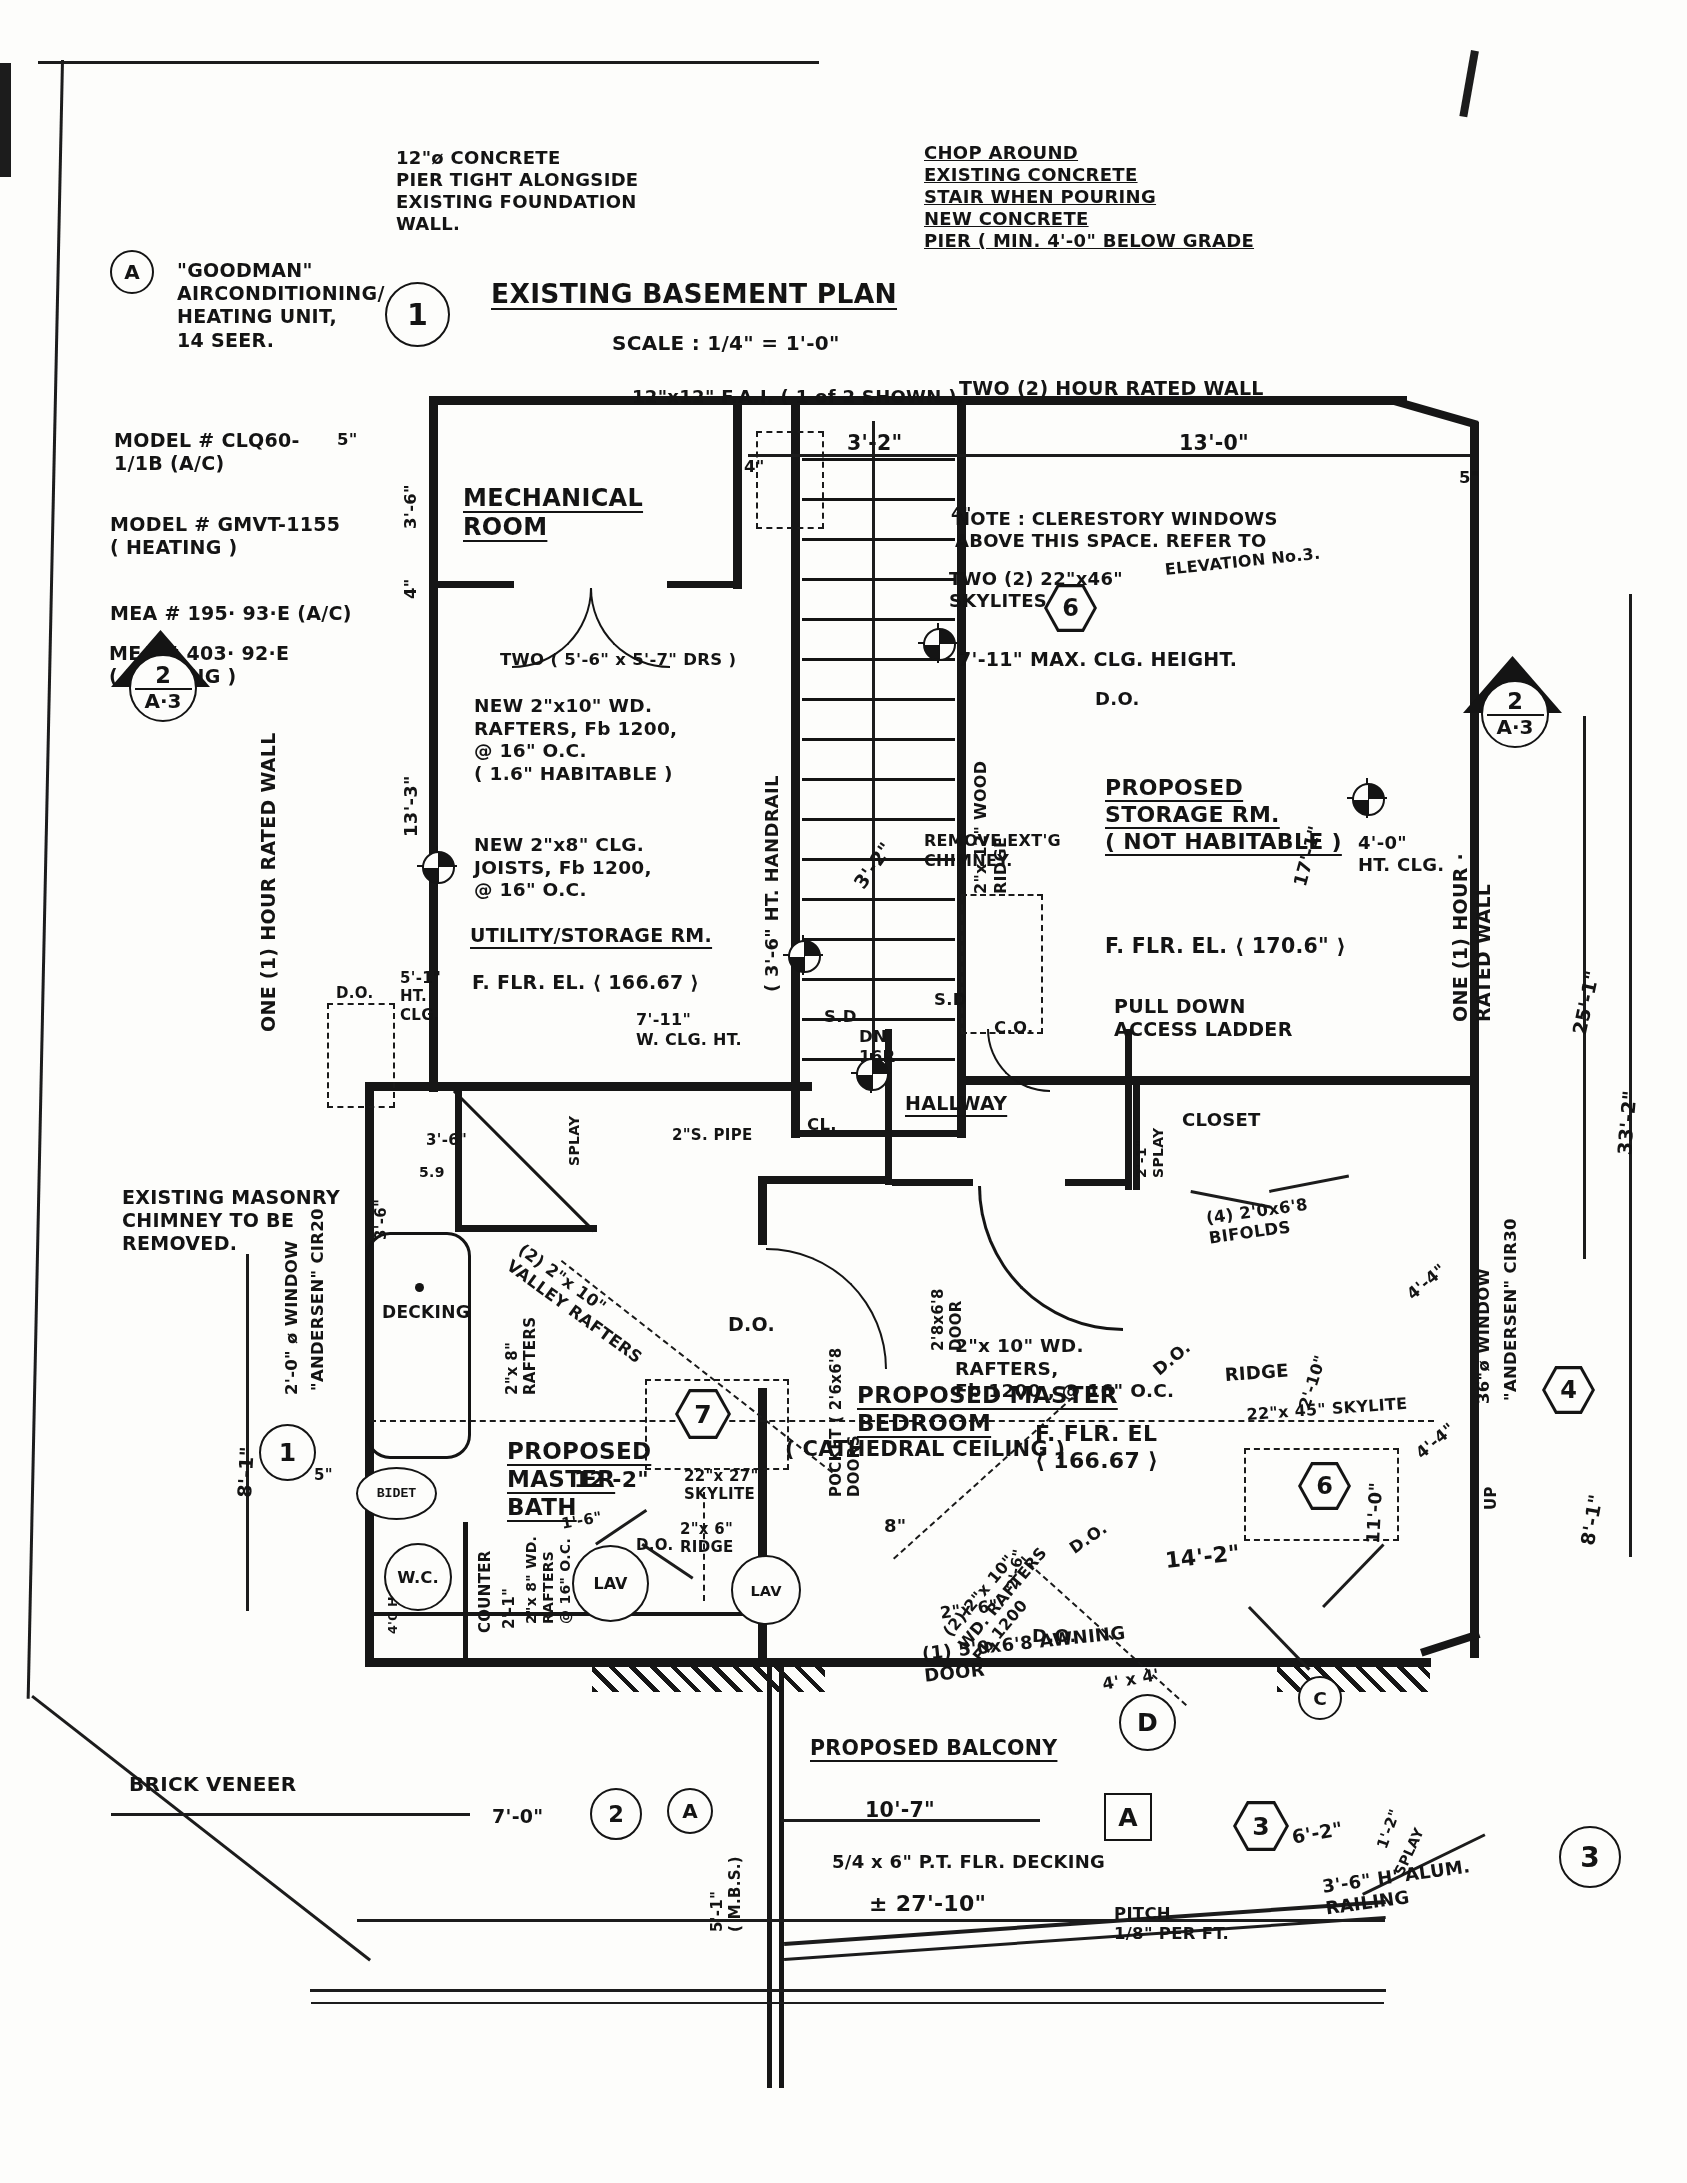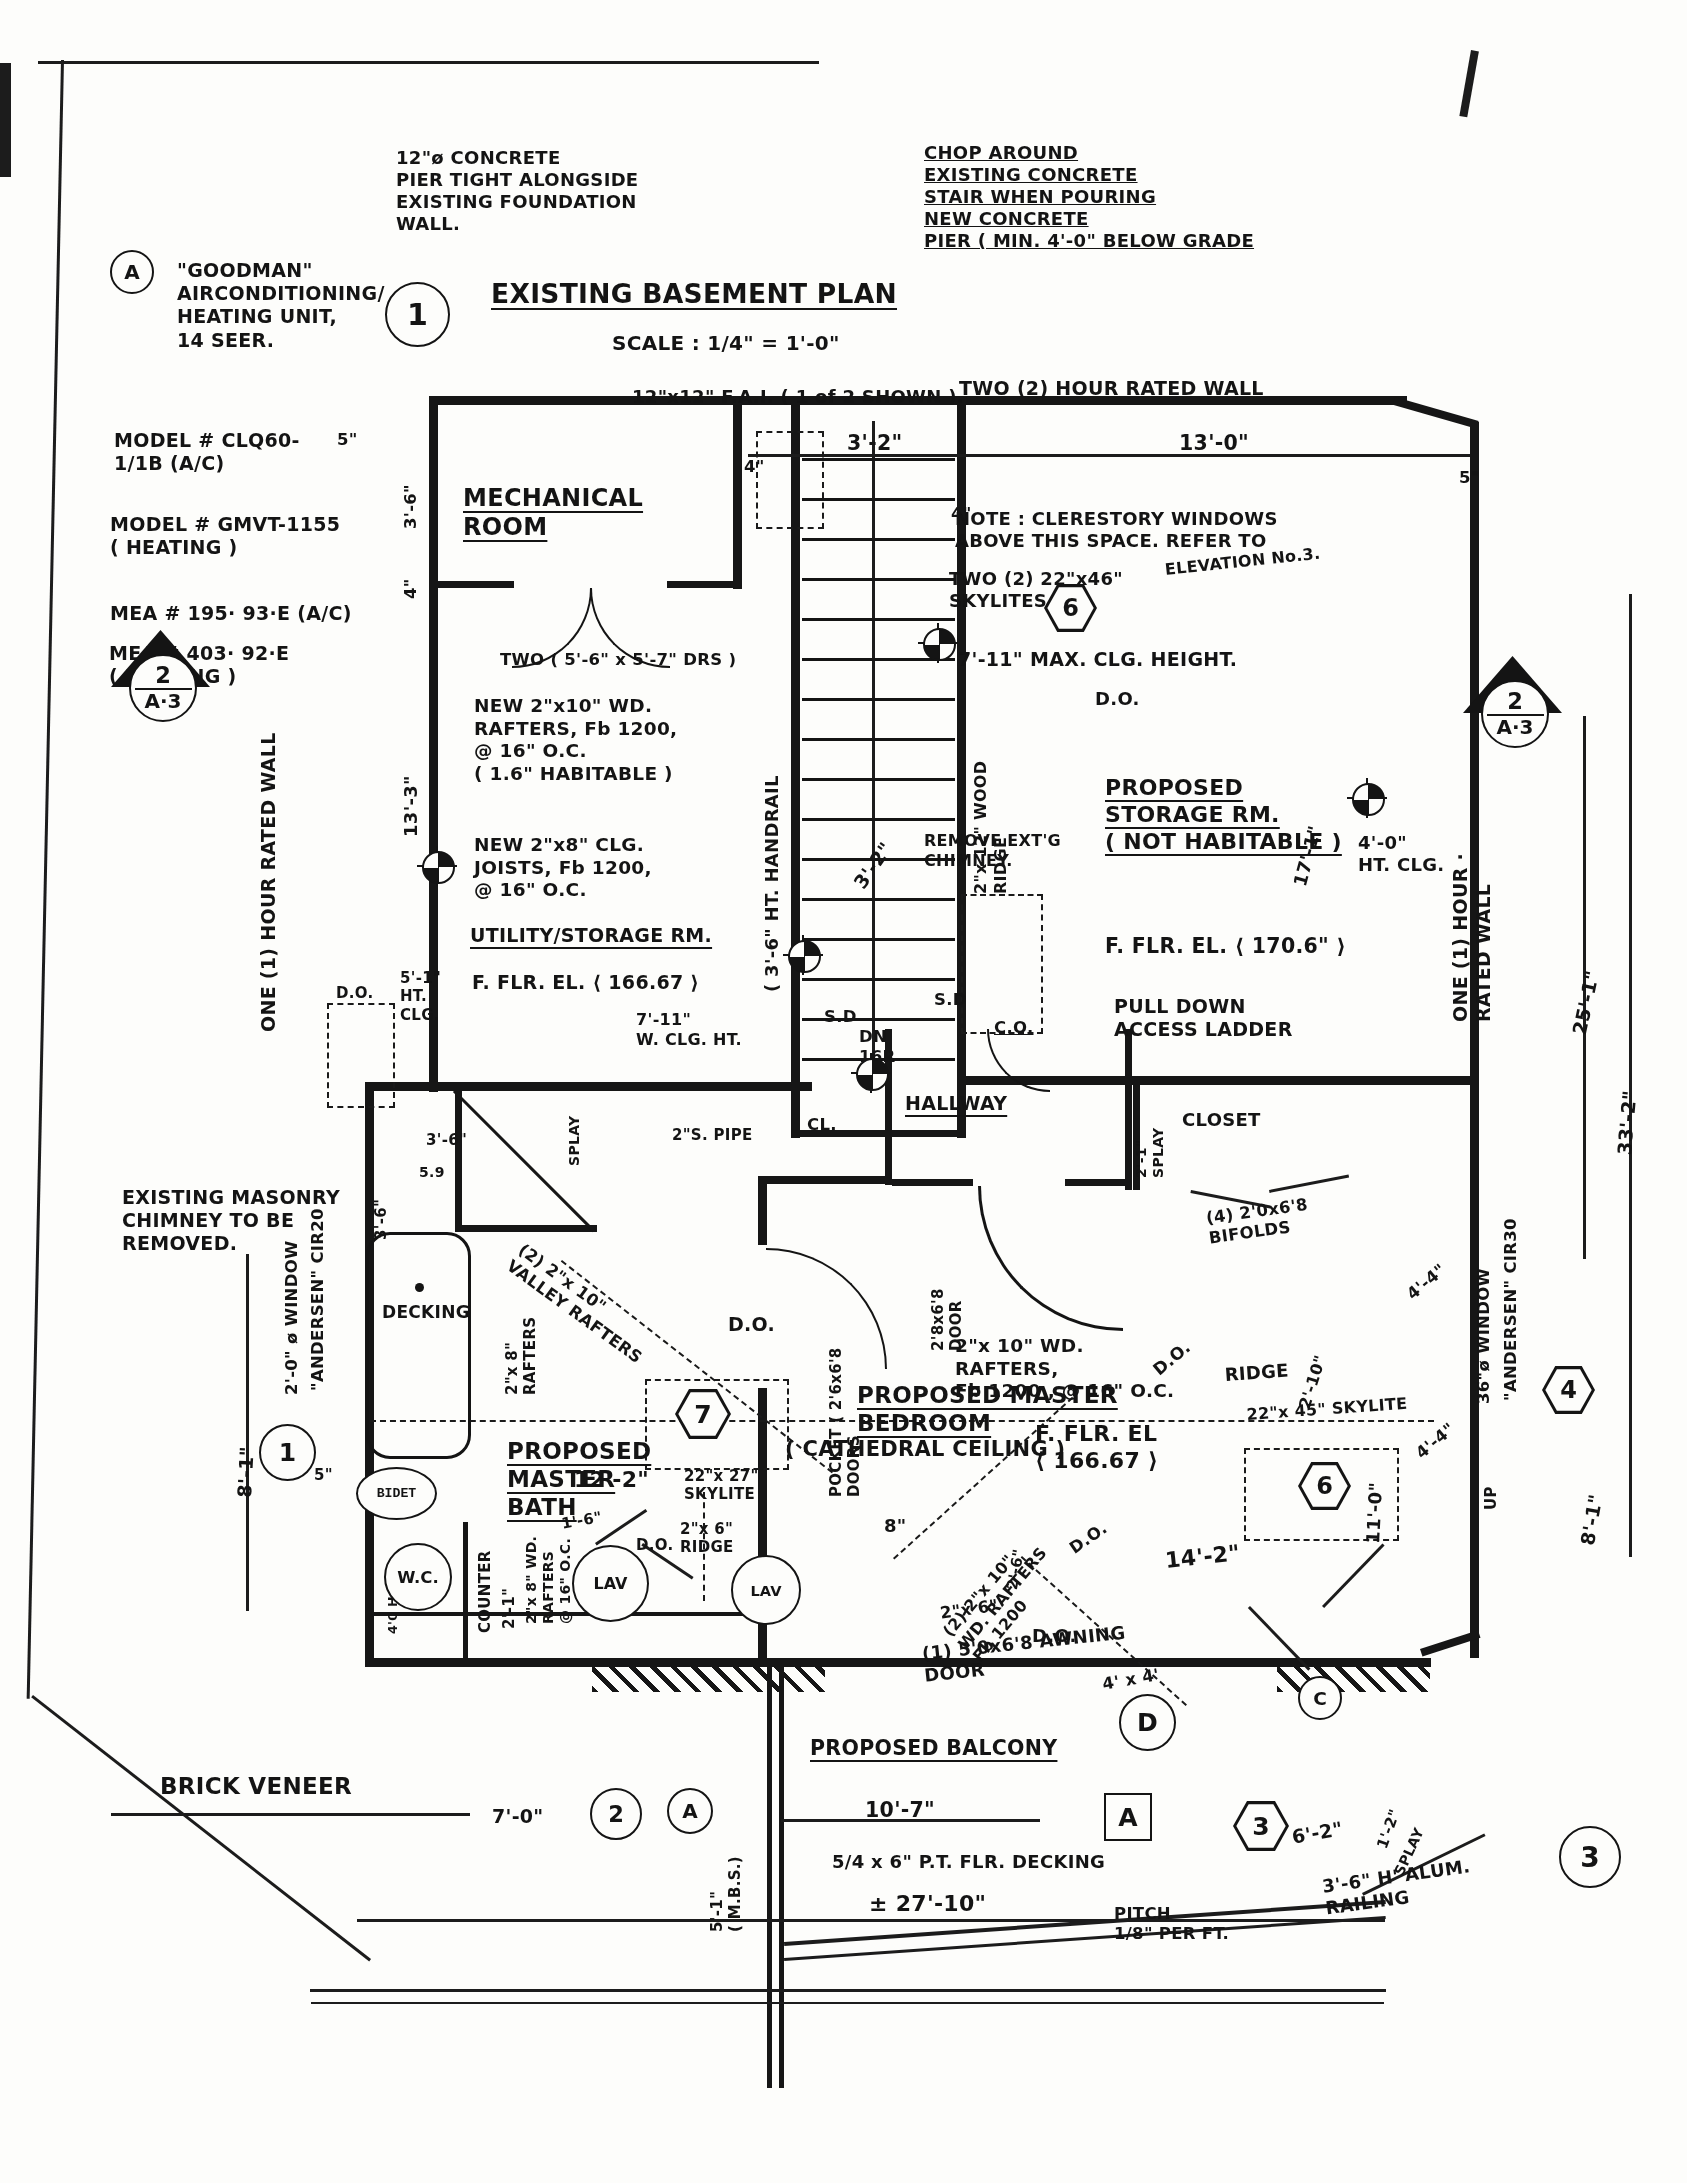--- a/index.html
+++ b/index.html
@@ -190,21 +190,21 @@
       <div class="lab u" style="left: 1105px; top: 775px; font-size: 22px;">PROPOSED
 STORAGE RM.
 ( NOT HABITABLE )</div>
       <div class="lab" style="left: 1105px; top: 934px; font-size: 20.5px;">F. FLR. EL. ⟨ 170.6" ⟩</div>
       <div class="lab" style="left: 1289px; top: 883px; font-size: 18px; transform: rotate(-75deg);">17'-1"</div>
       <div class="lab" style="left: 1358px; top: 832px; font-size: 18px;">4'-0"
 HT. CLG.</div>
       <div class="lab" style="left: 1114px; top: 995px; font-size: 19px;">PULL DOWN
 ACCESS LADDER</div>
       <div class="lab" style="left: 934px; top: 990px; font-size: 16.5px;">S.D</div>
-      <div class="lab" style="left: 994px; top: 1018px; font-size: 16.5px; text-decoration: underline;">C.O.</div>
+      <div class="lab" style="left: 994px; top: 1018px; font-size: 16.5px;">C.O.</div>
       <div class="lab" style="left: 824px; top: 1007px; font-size: 16.5px;">S.D</div>
       <div class="lab u" style="left: 905px; top: 1092px; font-size: 19px;">HALLWAY</div>
       <div class="lab" style="left: 807px; top: 1115px; font-size: 16.5px;">CL.</div>
       <div class="lab" style="left: 1182px; top: 1109px; font-size: 18px;">CLOSET</div>
       <div class="lab" style="left: 1133px; top: 1178px; font-size: 14px; transform: rotate(-90deg);">2'-1"
 SPLAY</div>
       <div class="lab" style="left: 1205px; top: 1209px; font-size: 16.5px; transform: rotate(-8deg);">(4) 2'0x6'8
 BIFOLDS</div>
       <div class="lab" style="left: 257px; top: 1032px; font-size: 19px; transform: rotate(-90deg);">ONE (1) HOUR RATED WALL</div>
       <div class="lab" style="left: 122px; top: 1186px; font-size: 19px;">EXISTING MASONRY
@@ -270,21 +270,21 @@
       <div class="lab" style="left: 921px; top: 1643px; font-size: 18px; transform: rotate(-6deg);">(1) 5'0x6'8 AWNING
 DOOR</div>
       <div class="lab" style="left: 1101px; top: 1675px; font-size: 16.5px; transform: rotate(-10deg);">4' x 4'</div>
       <div class="lab" style="left: 939px; top: 1604px; font-size: 16.5px; transform: rotate(-8deg);">2"x 6"</div>
       <div class="lab u" style="left: 810px; top: 1736px; font-size: 20.5px;">PROPOSED BALCONY</div>
       <div class="lab" style="left: 865px; top: 1798px; font-size: 20.5px;">10'-7"</div>
       <div class="lab" style="left: 832px; top: 1851px; font-size: 18px;">5/4 x 6" P.T. FLR. DECKING</div>
       <div class="lab" style="left: 869px; top: 1891px; font-size: 22px;">± 27'-10"</div>
       <div class="lab" style="left: 1114px; top: 1904px; font-size: 16.5px;">PITCH
 1/8" PER FT.</div>
-      <div class="lab" style="left: 160px; top: 1772px; font-size: 23px;">BRICK VENEER</div>
+      <div class="lab" style="left: 129px; top: 1772px; font-size: 20px;">BRICK VENEER</div>
       <div class="lab" style="left: 492px; top: 1805px; font-size: 19px;">7'-0"</div>
       <div class="lab" style="left: 708px; top: 1932px; font-size: 15px; transform: rotate(-90deg);">5'-1"
 ( M.B.S.)</div>
       <div class="lab" style="left: 1290px; top: 1826px; font-size: 19px; transform: rotate(-10deg);">6'-2"</div>
       <div class="lab" style="left: 1321px; top: 1876px; font-size: 18px; transform: rotate(-8deg);">3'-6" H' ALUM.
 RAILING</div>
       <div class="lab" style="left: 1373px; top: 1845px; font-size: 15px; transform: rotate(-70deg);">1'-2"</div>
       <div class="lab" style="left: 1391px; top: 1871px; font-size: 14px; transform: rotate(-65deg);">SPLAY</div>
       <div class="lab" style="left: 1403px; top: 1289px; font-size: 16.5px; transform: rotate(-40deg);">4'-4"</div>
       <div class="lab" style="left: 1412px; top: 1448px; font-size: 16.5px; transform: rotate(-40deg);">4'-4"</div>

